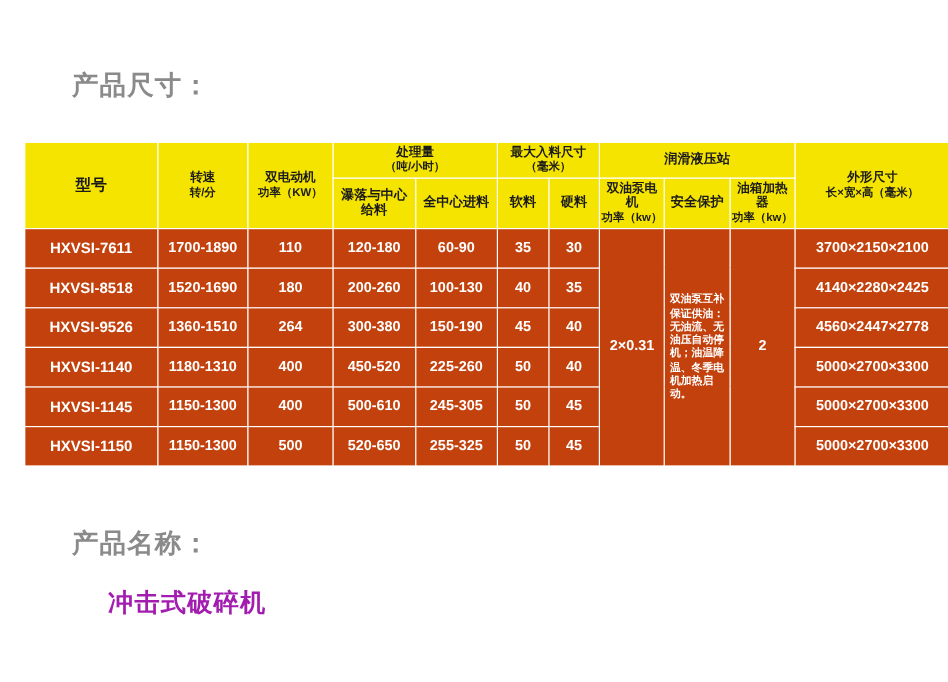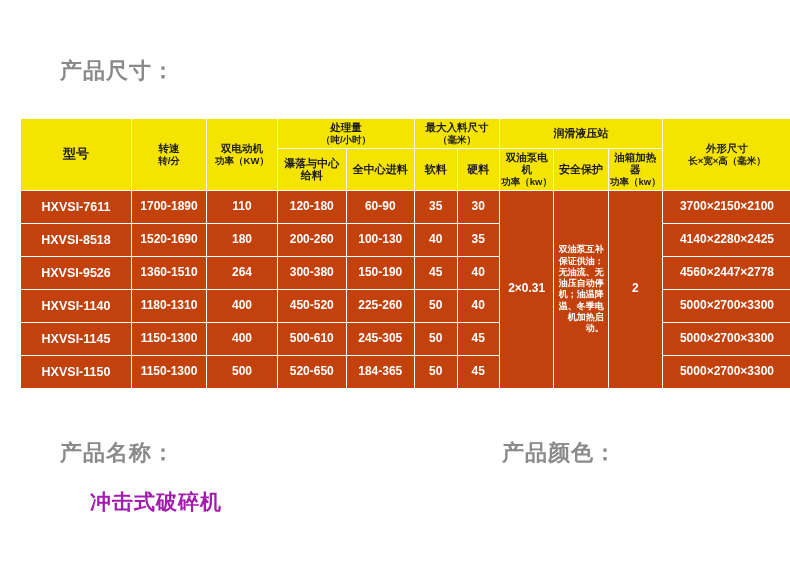--- a/index.html
+++ b/index.html
@@ -99,21 +99,21 @@
     height: 28px;
     font-weight: bold;
   }
   tbody td.model {
     font-size: 12.5px;
   }
   tbody td.note {
     font-size: 9px;
     line-height: 1.25;
     padding: 3px 4px;
-    text-align: right;
+    text-align: left;
   }
   tbody td.big {
     font-size: 12px;
   }
   
   .watermark {
     position: absolute;
     left: 40px;
     top: 248px;
     width: 720px;
@@ -229,28 +229,27 @@
           <td>245-305</td>
           <td>50</td>
           <td>45</td>
           <td>5000×2700×3300</td>
         </tr>
         <tr>
           <td class="model">HXVSI-1150</td>
           <td>1150-1300</td>
           <td>500</td>
           <td>520-650</td>
-          <td>184-365</td>
+          <td>255-325</td>
           <td>50</td>
           <td>45</td>
           <td>5000×2700×3300</td>
         </tr>
       </tbody>
     </table>
   </div>
 
 
   <div class="section-title" id="title-name">产品名称：</div>
   <div class="value-text" id="value-name">冲击式破碎机</div>
 
-  <div class="section-title" id="title-color">产品颜色：</div>
 
 </div>
 
 </body></html>

